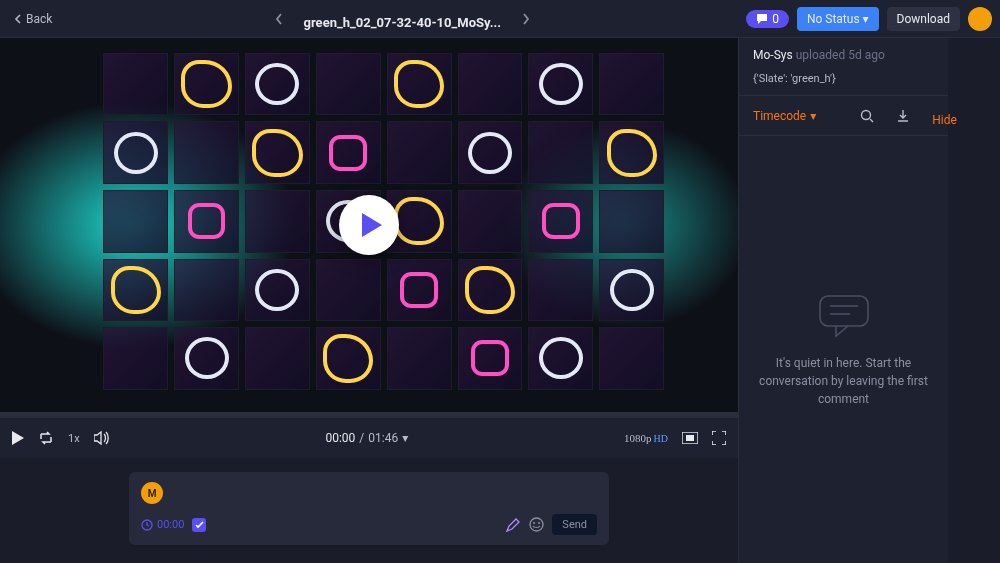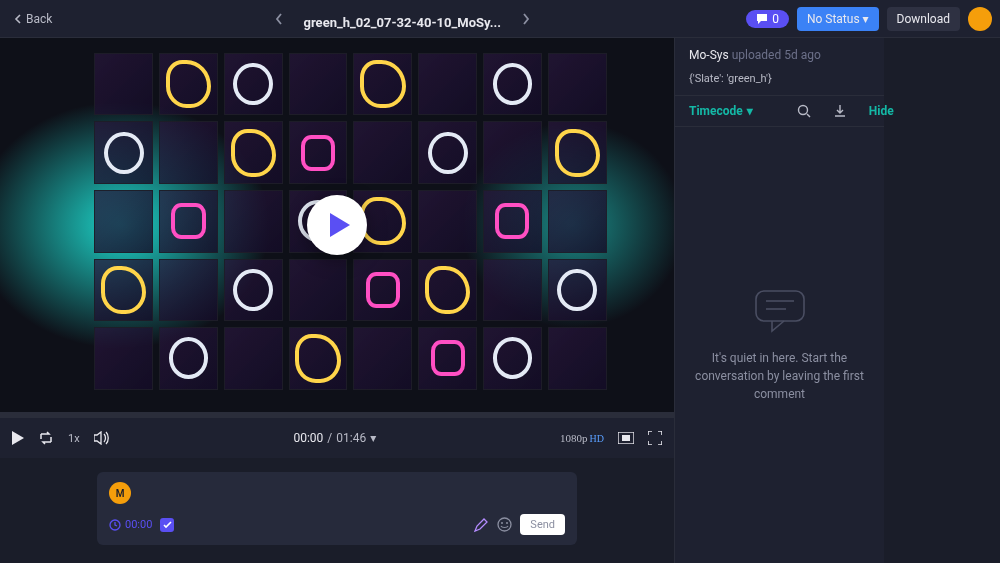--- a/index.html
+++ b/index.html
@@ -12,21 +12,21 @@
   .arrow-btn { color: #8b8fa1; cursor: pointer; padding: 4px; display: flex; }
   .filename { color: #e8e8ee; font-size: 13px; }
   .right-controls { display: flex; align-items: center; gap: 8px; }
   .comment-pill { background: #5a4ff3; color: #fff; border-radius: 12px; padding: 2px 10px; font-size: 12px; display: flex; align-items: center; gap: 4px; cursor: pointer; }
   .status-btn { background: #3b82f6; color: #e8e8ee; font-size: 12px; padding: 5px 10px; border-radius: 4px; cursor: pointer; }
   .download-btn { background: #2e3142; color: #e8e8ee; font-size: 12px; padding: 5px 10px; border-radius: 4px; cursor: pointer; }
   .avatar { width: 24px; height: 24px; border-radius: 50%; background: #f59e0b; cursor: pointer; }
   
   
   .main { display: flex; height: calc(563px - 38px); }
-  .left { width: 674px; display: flex; flex-direction: column; }
+  .left { width: 738px; display: flex; flex-direction: column; }
   .right { width: 210px; background: #1e2130; border-left: 1px solid #2a2d3a; display: flex; flex-direction: column; }
 
   
   .video-wrap { flex: 1; position: relative; background: #0a0a0f; }
   .video-frame { position: absolute; inset: 0; background: radial-gradient(ellipse 40% 60% at 18% 50%, #1dd4c9 0%, transparent 55%), radial-gradient(ellipse 30% 50% at 85% 50%, #1a8a86 0%, transparent 55%), linear-gradient(#0e1018, #0e1018); overflow: hidden; }
   .window-grid { position:absolute; left:14%; right:10%; top:4%; bottom:6%; display:grid; grid-template-columns: repeat(8,1fr); grid-template-rows: repeat(5,1fr); gap:6px; }
   .pane { background: linear-gradient(135deg, rgba(40,22,60,0.7), rgba(20,12,40,0.8)); border: 1px solid rgba(30,30,40,0.9); position:relative; overflow:hidden; }
   .neon1::after { content:""; position:absolute; inset:10%; border:4px solid #ffd54a; border-radius:40% 60% 50% 50%; filter: blur(0.5px); }
   .neon2::after { content:""; position:absolute; inset:15%; border:4px solid #e4eaf5; border-radius:50%; }
   .neon3::after { content:""; position:absolute; inset:20%; border:4px solid #ff4fc3; border-radius:30%; }
@@ -47,28 +47,28 @@
   .composer-wrap { padding: 14px 0 18px; display:flex; justify-content:center; background:#1a1d29;}
   .composer { width: 480px; background:#262a3b; border-radius:6px; padding:10px 12px; display:flex; flex-direction:column; gap:10px; }
   .composer-row1 { display:flex; align-items:center; gap:10px;}
   .composer-avatar { width:22px; height:22px; border-radius:50%; background:#f59e0b; display:flex; align-items:center; justify-content:center; font-size:10px; font-weight:600; color:#1a1d29; }
   .composer-input { flex:1; color:#6c7089; font-size:12px; background:transparent; border:none; outline:none; }
   .composer-row2 { display:flex; align-items:center; gap:8px;}
   .tc-chip { display:flex; align-items:center; gap:4px; color:#5a4ff3; font-size:11px; cursor:pointer; }
   .tc-check { width:14px; height:14px; background:#5a4ff3; border-radius:3px; display:flex; align-items:center; justify-content:center; cursor:pointer;}
   .composer-spacer { flex:1; }
   .composer-icon { color:#8b8fa1; cursor:pointer; display:flex; }
-  .send-btn { background:#ffffff; color:#8b8fa1; font-size:11px; padding:4px 10px; border-radius:4px; cursor:pointer; }
+  .send-btn { background:#0f172a; color:#8b8fa1; font-size:11px; padding:4px 10px; border-radius:4px; cursor:pointer; }
 
   
   .meta { padding:10px 14px; font-size:12px; border-bottom:1px solid #2a2d3a; }
   .meta-user { color:#e8e8ee; }
   .meta-time { color:#6c7089; }
   .meta-slate { margin-top:10px; color:#b8bac6; font-size:11px;}
-  .panel-toolbar { display:flex; align-items:center; padding:8px 14px; gap:22px; border-bottom:1px solid #2a2d3a; font-size:12px; color:#14b8a6;font-weight:bold;}
+  .panel-toolbar { display:flex; align-items:center; padding:8px 14px; gap:22px; border-bottom:1px solid #2a2d3a; font-size:12px; color:#f97316;}
   .panel-toolbar .spacer { flex:1; }
   .tb-icon { cursor:pointer; color:#b8bac6; display:flex;}
   .empty-state { flex:1; display:flex; flex-direction:column; align-items:center; justify-content:center; gap:14px; padding:0 18px; text-align:center; }
   .empty-text { color:#8b8fa1; font-size:12px; line-height:1.5; }
   svg { display:block; }
 </style>
 </head>
 <body>
 
 <div class="topbar">
@@ -258,21 +258,21 @@
         <svg width="14" height="14" viewBox="0 0 14 14">
             <circle cx="6" cy="6" r="4.5" stroke="#b8bac6" stroke-width="1.4" fill="none"></circle>
             <path d="M10 10l3 3" stroke="#b8bac6" stroke-width="1.4"></path>
           </svg>
       </div>
       <div class="tb-icon">
         <svg width="14" height="14" viewBox="0 0 14 14">
             <path d="M7 1v8M4 6l3 3 3-3M2 12h10" stroke="#b8bac6" stroke-width="1.4" fill="none"></path>
           </svg>
       </div>
-      <div style="cursor:pointer;">Hide</div>
+      <div style="cursor:pointer;margin-top:9px;">Hide</div>
     </div>
     <div class="empty-state">
       <svg width="56" height="48" viewBox="0 0 56 48">
         <rect x="4" y="4" width="48" height="30" rx="8" stroke="#4a4e62" stroke-width="1.6" fill="none"></rect>
         <path d="M20 34 L20 44 L32 34" stroke="#4a4e62" stroke-width="1.6" fill="none"></path>
         <line x1="14" y1="14" x2="42" y2="14" stroke="#4a4e62" stroke-width="1.6"></line>
         <line x1="14" y1="22" x2="34" y2="22" stroke="#4a4e62" stroke-width="1.6"></line>
       </svg>
       <div class="empty-text">It's quiet in here. Start the conversation by leaving the first comment</div>
     </div>

